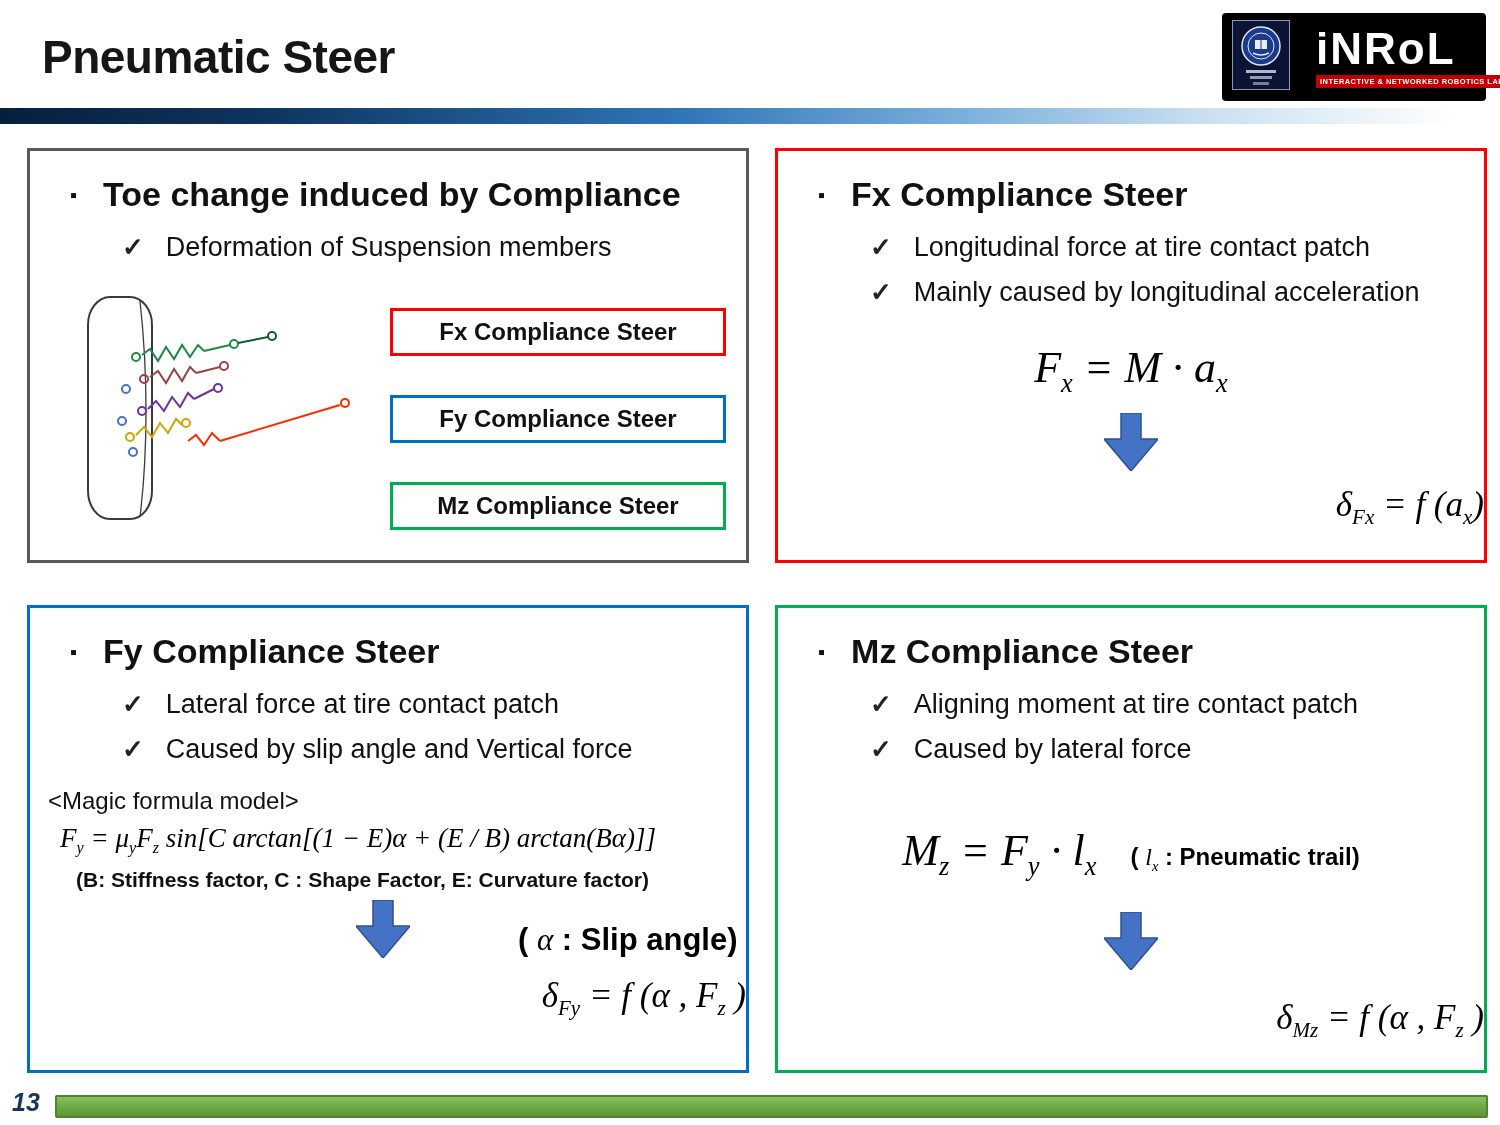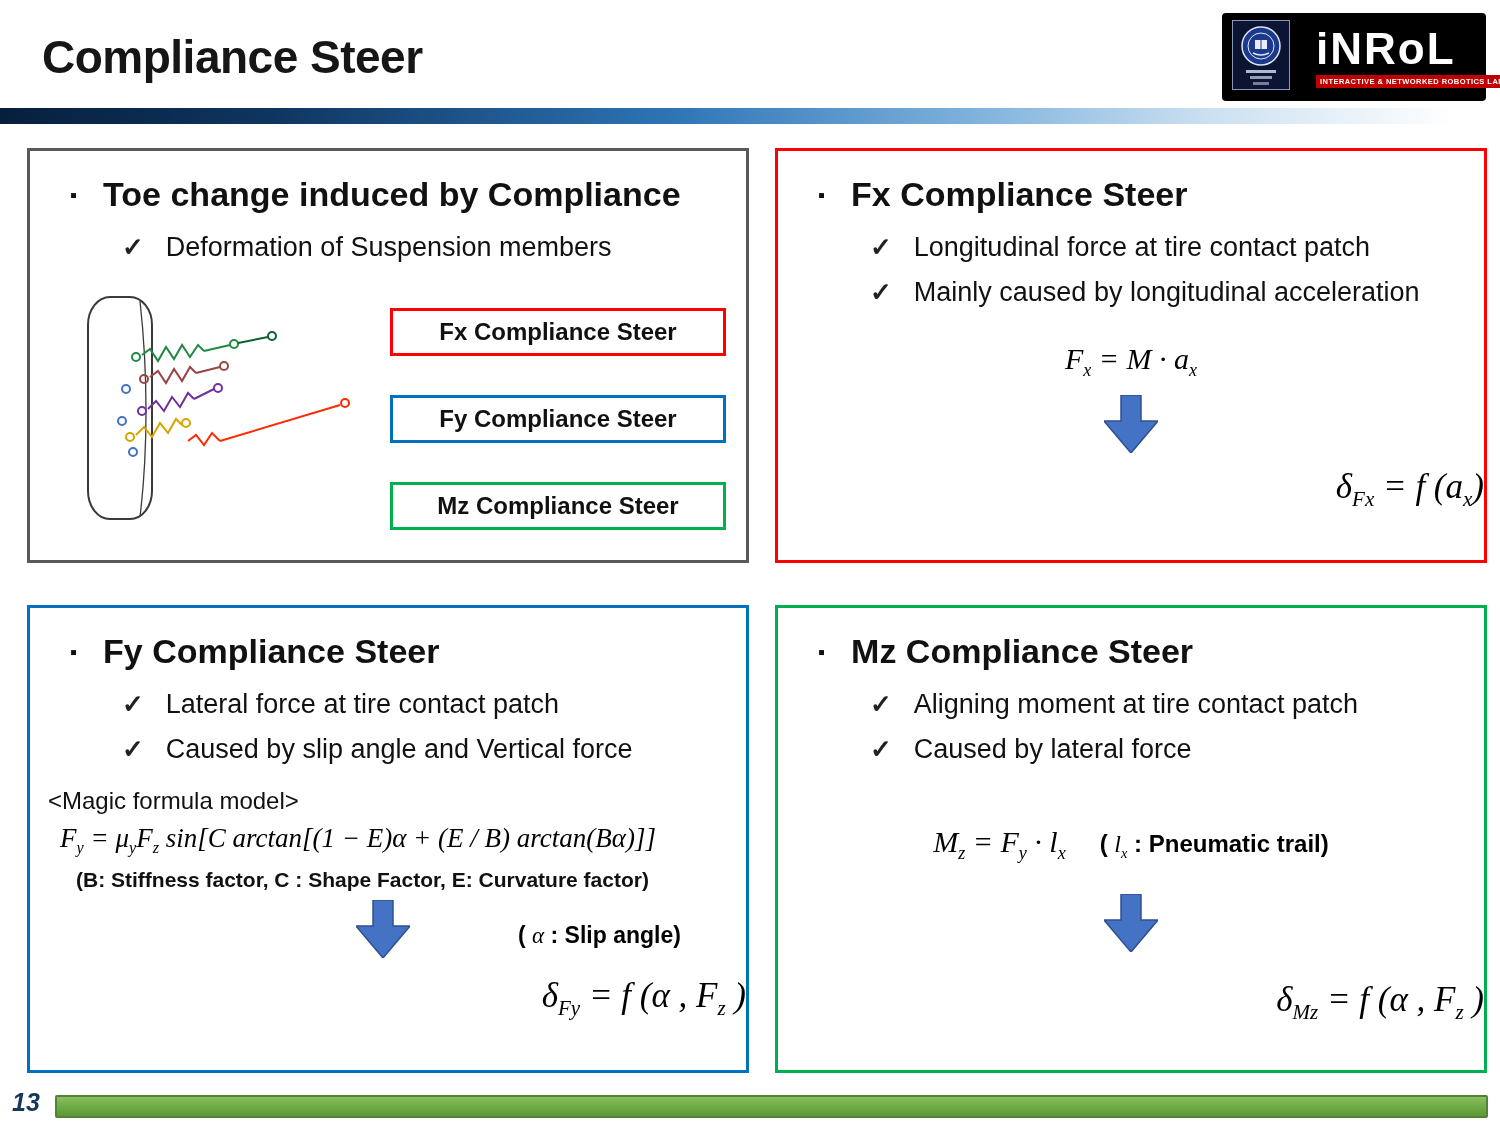--- a/index.html
+++ b/index.html
@@ -102,21 +102,21 @@
 
   
   .formula {
     font-family: "Liberation Serif", "DejaVu Serif", serif;
     color: #000;
   }
   .f-it { font-style: italic; }
   .formula sub { font-style: italic; font-size: 0.6em; }
   .f-rom { font-family: "Liberation Sans", sans-serif; font-style: normal; }
 
-  .formula-main   { text-align: center; font-size: 30px; margin-top: 34px; }
+  .formula-main   { text-align: center; font-size: 44px; margin-top: 34px; }
   .formula-result { text-align: right; font-size: 35px; margin-top: 10px; }
   .arrow-wrap { text-align: center; margin-top: 14px; }
 
   
   .diagram { position: absolute; left: 48px; top: 138px; }
   .steer-boxes { position: absolute; left: 360px; top: 157px; width: 336px; }
   .steer-box {
     height: 48px;
     border: 3px solid;
     background: #fff;
@@ -131,21 +131,21 @@
   .steer-box.red   { border-color: #ff0000; }
   .steer-box.blue  { border-color: #0070c0; }
   .steer-box.green { border-color: #00b050; }
 
   
   .magic-label { font-size: 24px; color: #111; margin: 22px 0 0 18px; }
   .formula-magic { font-size: 27px; margin: 8px 0 0 30px; }
   .factors-note { font-size: 21px; color: #111; margin: 10px 0 0 46px; font-weight: 600; }
   .arrow-row { position: relative; height: 72px; margin-top: 8px; }
   .arrow-row .arrow-abs { position: absolute; left: 326px; top: 0; }
-  .note { font-size: 23px; }
+  .note { font-size: 31px; }
   .note .f-rom { font-weight: 600; }
   .slip-note { position: absolute; left: 488px; top: 22px; }
   .formula-result.fy-result { margin-top: 4px; }
 
   
   .formula-row {
     display: flex;
     justify-content: center;
     align-items: baseline;
     gap: 34px;
@@ -175,21 +175,21 @@
     background: linear-gradient(180deg, #8cc063 0%, #70ad47 45%, #5e9638 100%);
     border: 2px solid #538135;
     border-radius: 2px;
   }
 </style>
 </head>
 <body>
 
 <div class="slide">
 
-  <div class="slide-title">Compliance Steer</div>
+  <div class="slide-title">Pneumatic Steer</div>
 
   <div class="logo-box">
     <div class="emblem">
       <svg width="58" height="70" viewBox="0 0 58 70">
         <rect x="0.5" y="0.5" width="57" height="69" fill="#0b1533" stroke="#8a97b5" stroke-width="1"></rect>
         <circle cx="29" cy="26" r="19" fill="#1b3a8c" stroke="#dfe6f5" stroke-width="1.5"></circle>
         <circle cx="29" cy="26" r="13" fill="none" stroke="#dfe6f5" stroke-width="1"></circle>
         <rect x="23" y="20" width="12" height="9" fill="#e9edf7"></rect>
         <path d="M29 20 v9" stroke="#1b3a8c" stroke-width="1"></path>
         <path d="M21 33 q8 4 16 0" stroke="#dfe6f5" stroke-width="1.5" fill="none"></path>

